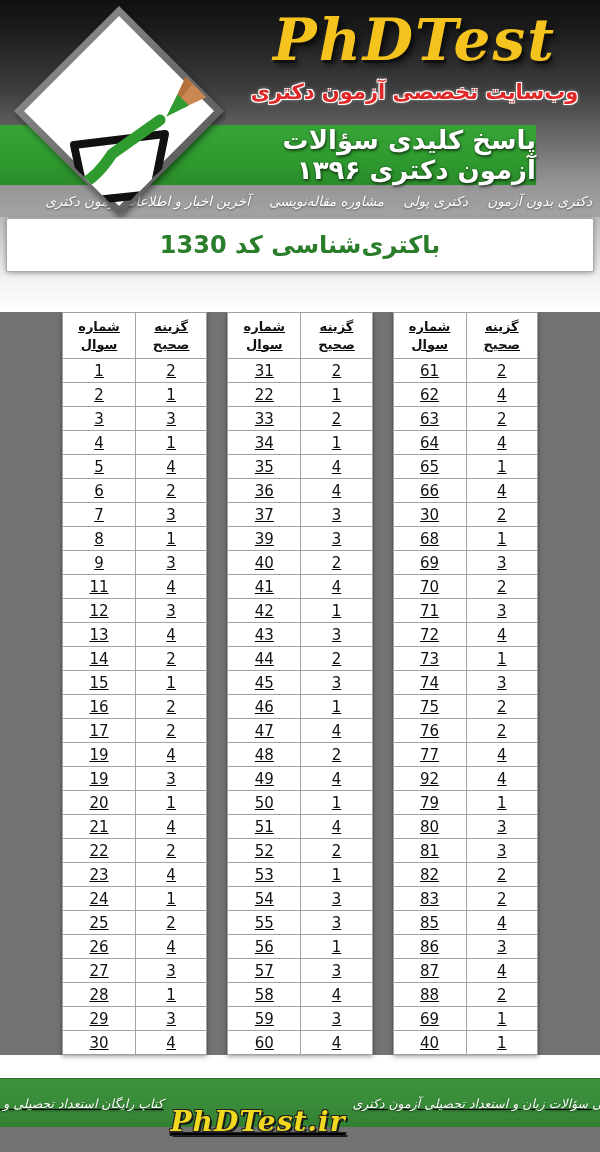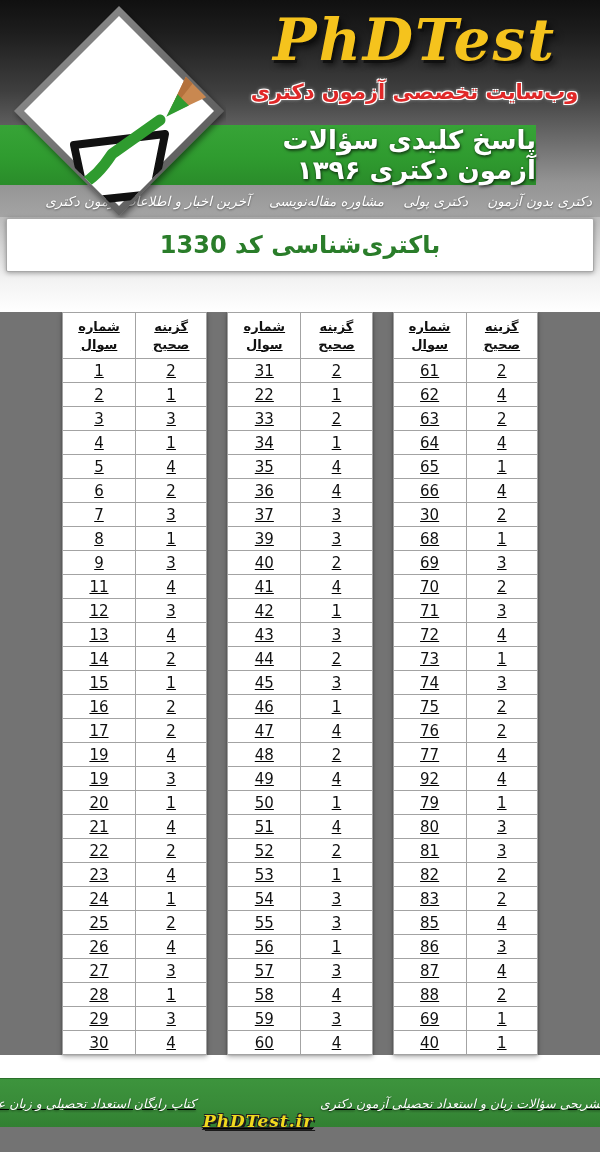--- a/index.html
+++ b/index.html
@@ -47,21 +47,21 @@
   table.answers td{border:1px solid #a3a3a3;height:23px;text-align:center;font-size:15px;color:#111;padding:0;}
 
   
   .footer-gap{height:23px;background:#fff;}
   .footer{width:600px;height:49px;background:linear-gradient(180deg,#3d943d 0%,#388a38 60%,#318031 100%);
     display:flex;align-items:center;justify-content:center;direction:rtl;gap:7px;
     border-top:1px solid #2a702a;box-sizing:border-box;}
   .footer .f-text{color:#fff;font-style:italic;font-size:12.5px;white-space:nowrap;
     text-shadow:0 1px 2px rgba(0,0,0,.5);}
   .footer .f-brand{font-family:"DejaVu Serif","Liberation Serif",serif;font-style:italic;font-weight:bold;
-    font-size:17px;color:#f0d91e;letter-spacing:1px;
+    font-size:28px;color:#f0d91e;letter-spacing:1px;
     text-shadow:-1px -1px 0 #222,1px -1px 0 #222,-1px 1px 0 #222,2px 2px 0 #1a1a1a;margin-top:36px;}
 </style>
 </head>
 <body>
 
 <div class="page">
 
   <div class="header">
     <div class="brand-logo">PhDTest</div>
     <div class="brand-sub">وب‌سایت تخصصی آزمون دکتری</div>

